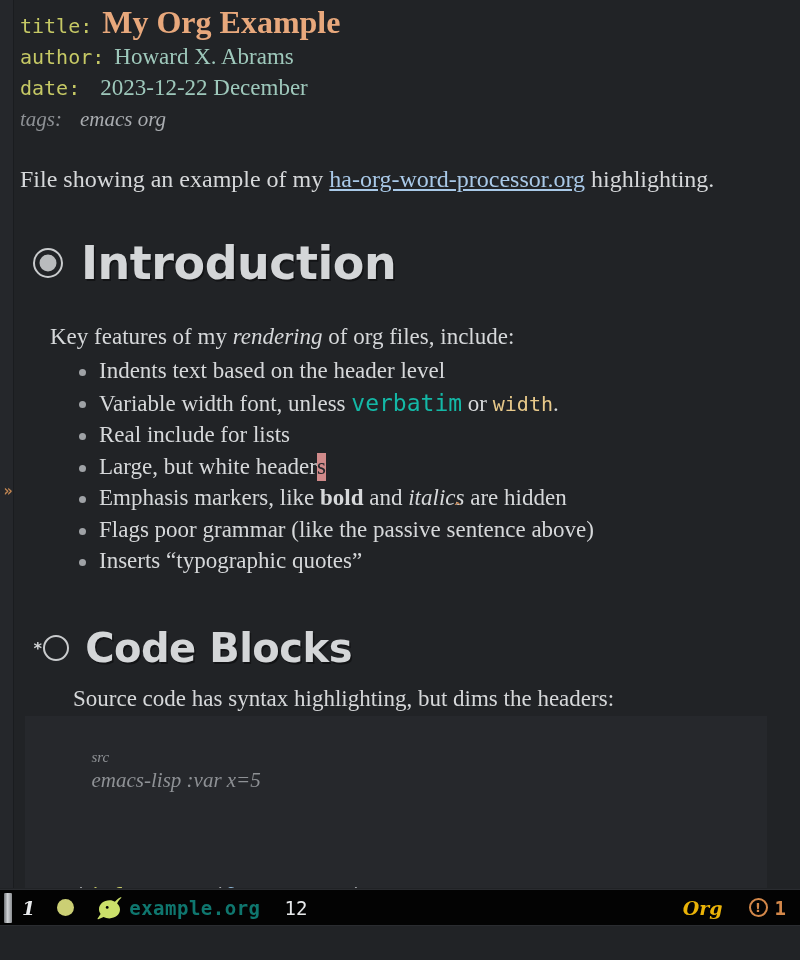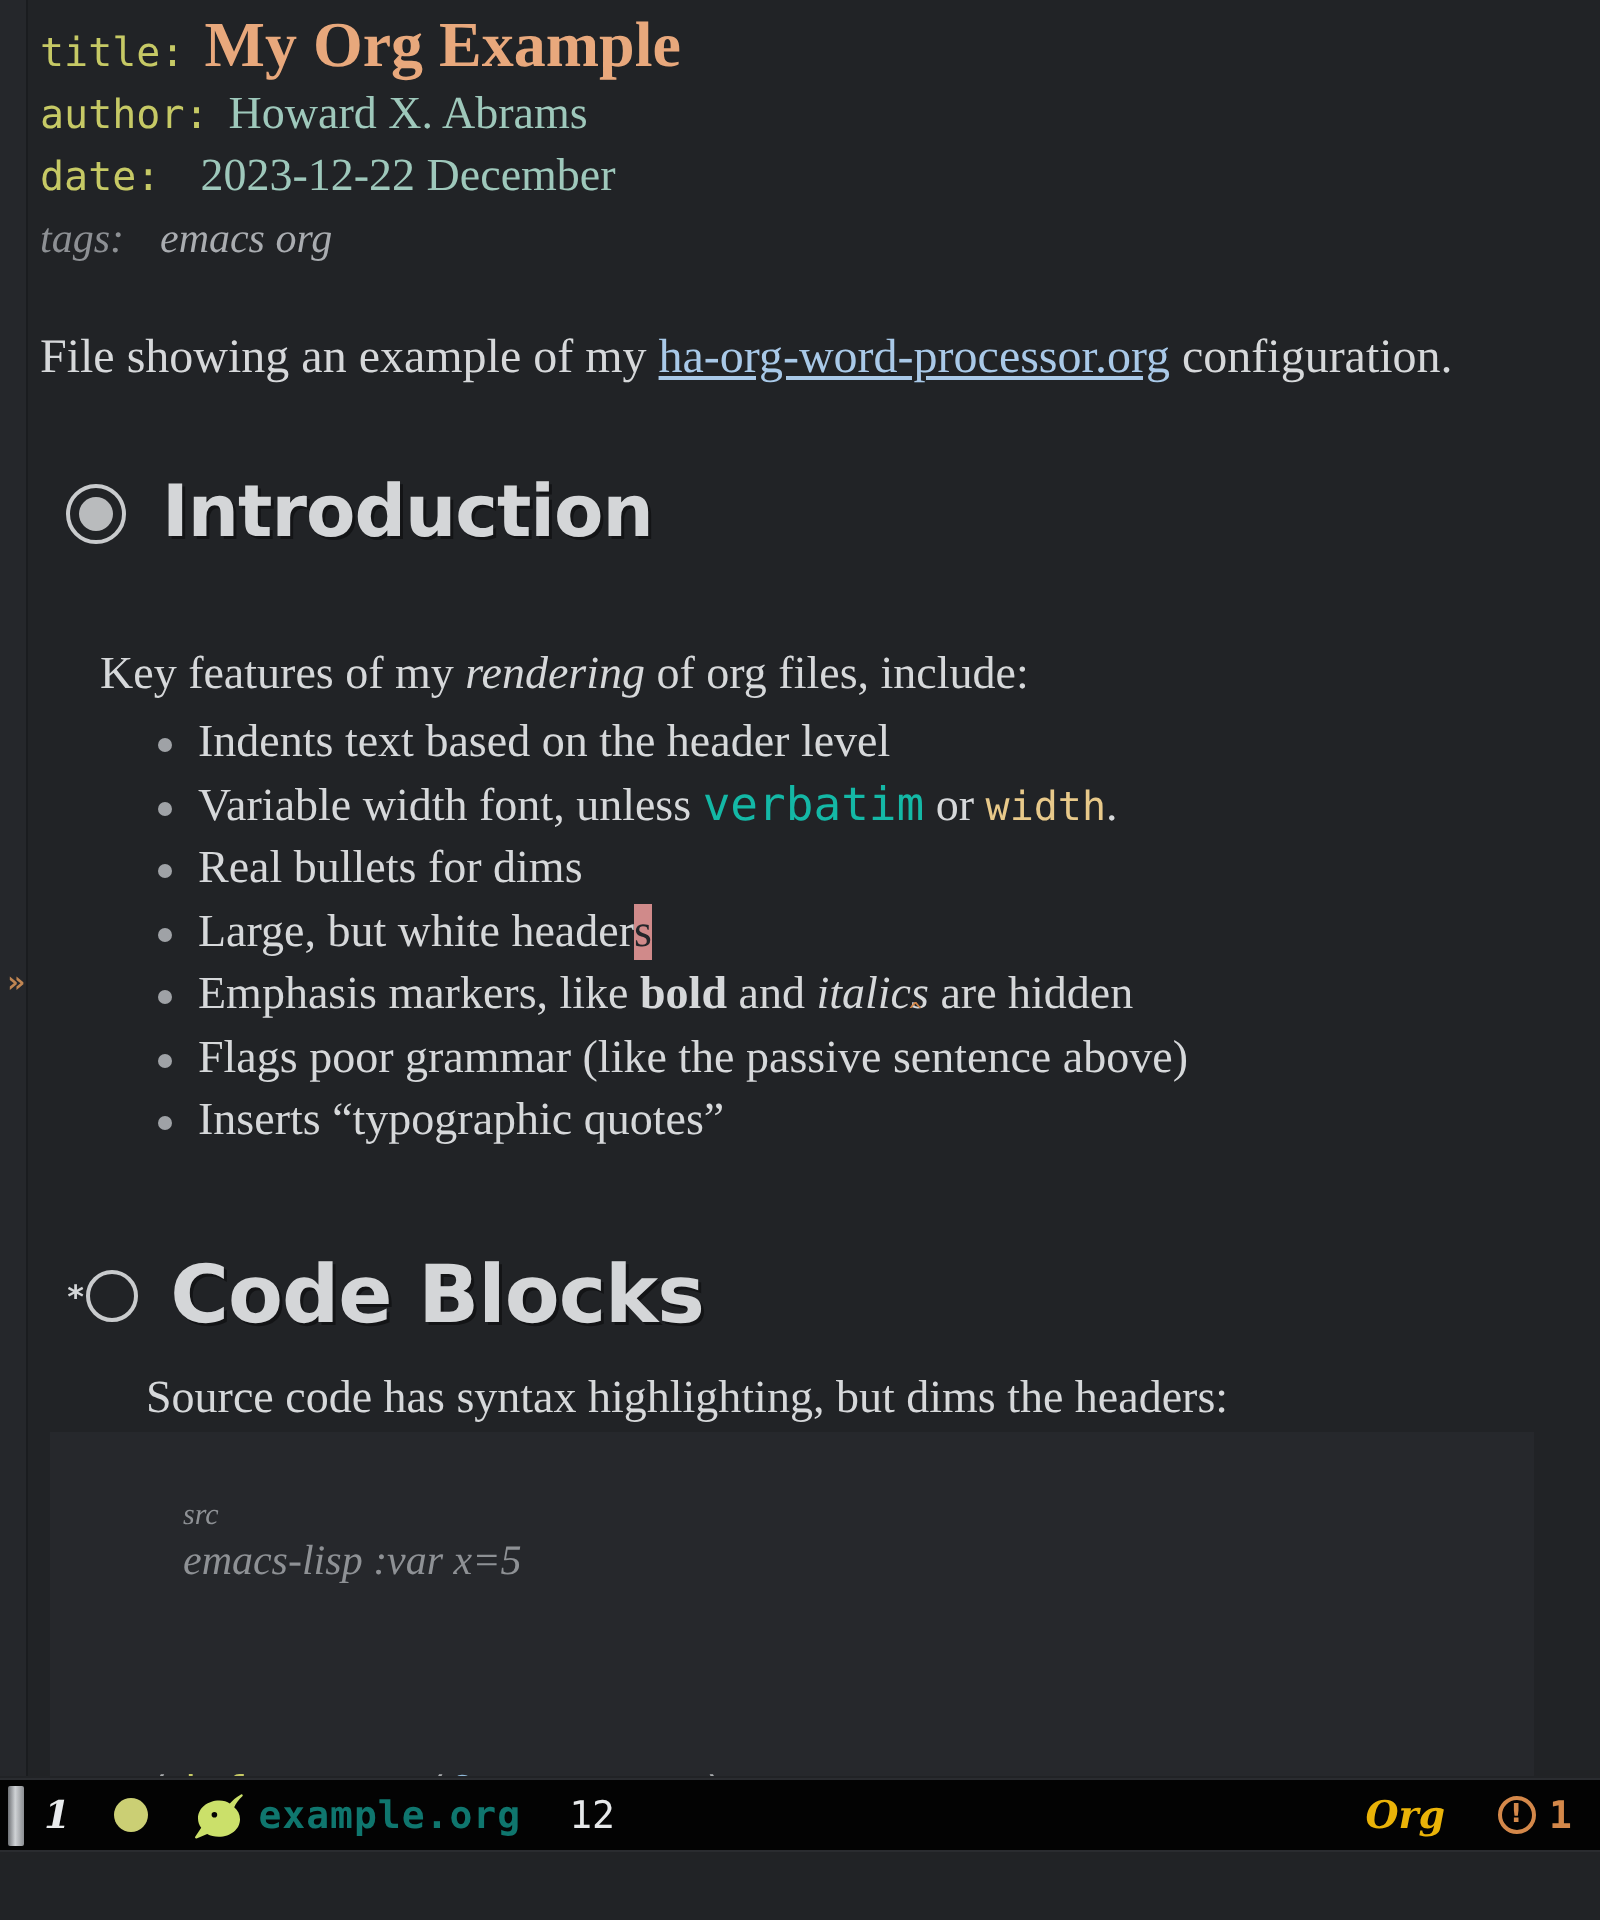--- a/index.html
+++ b/index.html
@@ -125,21 +125,21 @@
     align-items: center;
     font-family: "DejaVu Sans", sans-serif;
     font-weight: bold;
     color: #d4d6d8;
     text-shadow: 1px 1px 0 #111214;
     white-space: pre;
   }
   .h1 {
     left: 18px;
     top: 236px;
-    font-size: 36px;
+    font-size: 46px;
     letter-spacing: -0.5px;
   }
   .h2 {
     left: 18px;
     top: 625px;
     font-size: 40px;
     letter-spacing: -0.5px;
   }
   .h-stars {
     font-family: "DejaVu Sans Mono", monospace;
@@ -416,21 +416,21 @@
     </div>
 
     <div class="meta" style="top:107px;">
       <div class="meta-row">
         <span class="meta-tagskw">tags:</span>
         <span class="meta-tagsval">emacs org</span>
       </div>
     </div>
 
     <div class="para lead">
-      <span>File showing an example of my </span><a class="orglink" href="#">ha-org-word-processor.org</a><span> configuration.</span>
+      <span>File showing an example of my </span><a class="orglink" href="#">ha-org-word-processor.org</a><span> highlighting.</span>
     </div>
 
     <div class="heading h1">
       <span class="bullet-ring filled"></span>
       <span class="h-text">Introduction</span>
     </div>
 
     <div class="sect1">
       <p class="intro-line">
         <span>Key features of my </span><em class="ital">rendering</em><span> of org files, include:</span>
@@ -439,21 +439,21 @@
       <ul class="orglist">
         <li>
           <span>Indents text based on the header level</span>
         </li>
 
         <li>
           <span>Variable width font, unless </span><span class="mono-verbatim">verbatim</span><span> or </span><span class="mono-code">width</span><span>.</span>
         </li>
 
         <li>
-          <span>Real bullets for dims</span>
+          <span>Real include for lists</span>
         </li>
 
         <li>
           <span>Large, but white header</span><span class="cursor-block">s</span>
         </li>
 
         <li>
           <span>Emphasis markers, like </span><strong class="bld">bold</strong><span> and </span><em class="ital grammar-mark">italics</em><span> are hidden</span>
         </li>
 

